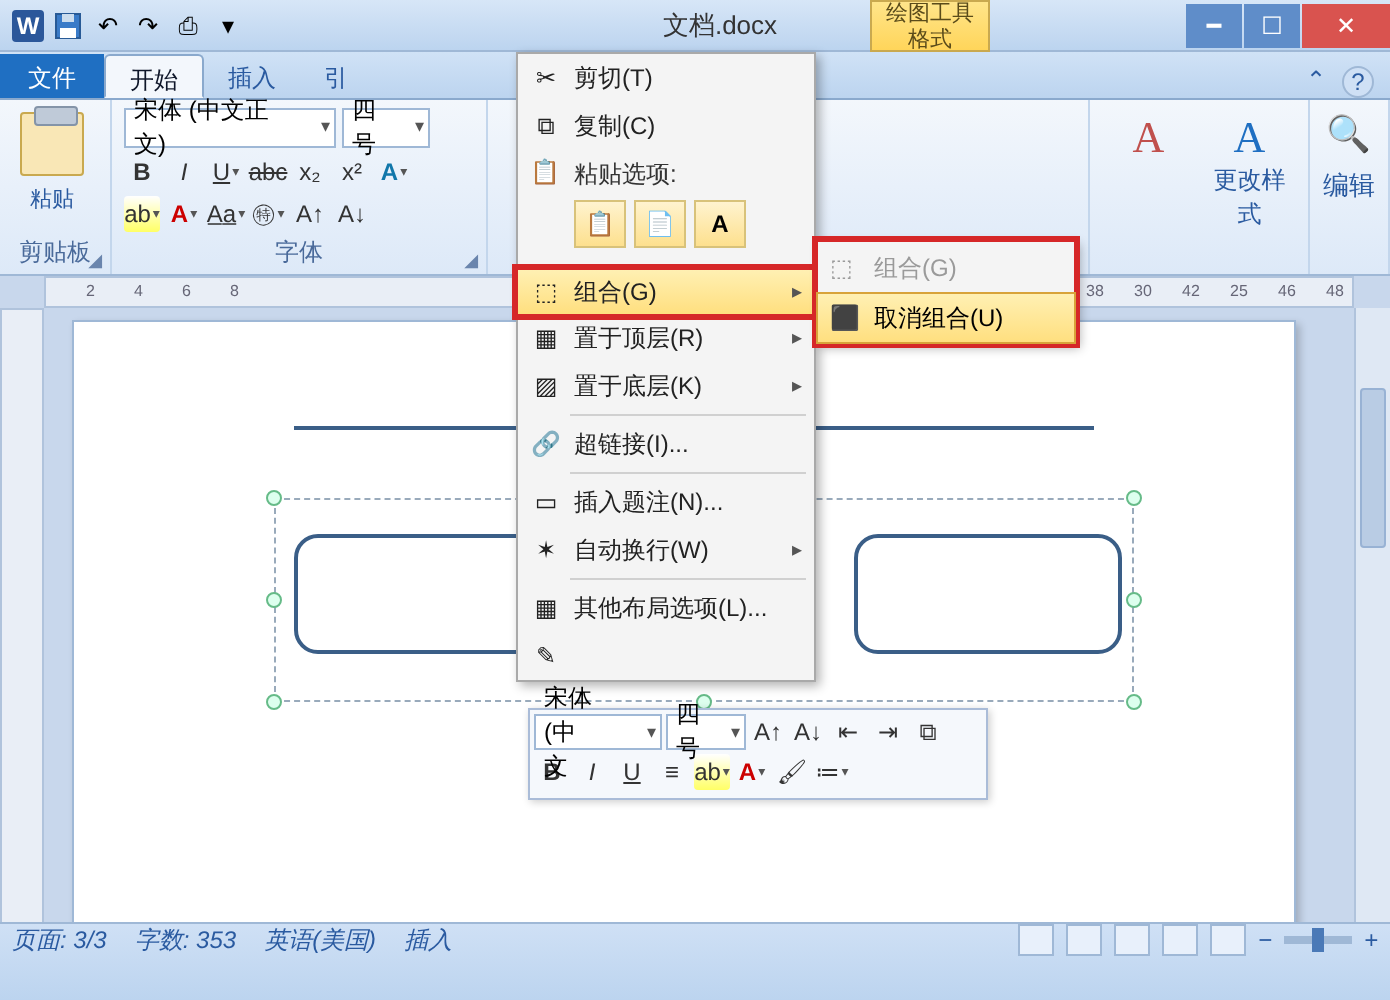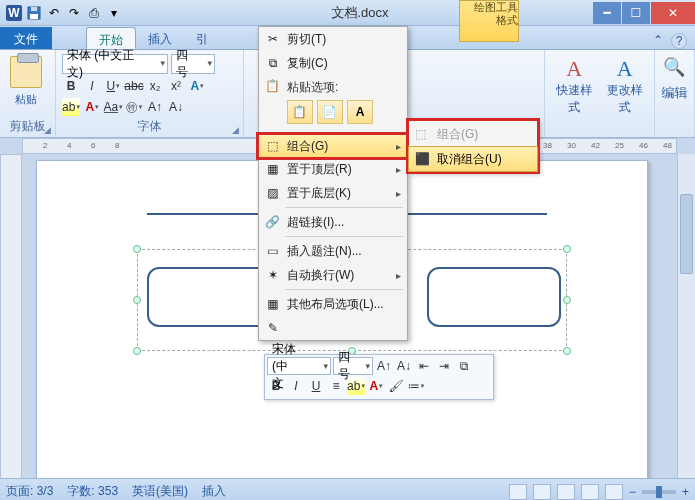--- a/index.html
+++ b/index.html
@@ -6,29 +6,29 @@
 body { background: #fff; width: 695px; height: 500px; overflow: hidden; position: relative; }
 
 
 .titlebar { height: 26px; background: linear-gradient(#d7e6f7,#bcd4ef); display:flex; align-items:center; border-bottom:1px solid #9fb8d6; }
 .qat { display:flex; align-items:center; gap:4px; padding:0 6px; }
 .qat .ic { width:16px; height:16px; display:flex; align-items:center; justify-content:center; }
 .title { flex:1; text-align:center; color:#333; font-size:13px; }
 .winbtns { display:flex; }
 .winbtn { width:28px; height:22px; display:flex; align-items:center; justify-content:center; color:#fff; background:#5f8dc9; margin-left:1px; }
 .winbtn.close { background:#d9534f; width:44px; }
-.tooltab-area { position:absolute; left:435px; top:0; width:60px; height:42px; background:linear-gradient(#ffe58a,#ffd55a); border:1px solid #c9a94f; text-align:right; line-height:13px; font-size:11px; color:#5a4b1a;margin-left:24px;}
+.tooltab-area { position:absolute; left:435px; top:0; width:60px; height:26px; background:linear-gradient(#ffe58a,#ffd55a); border:1px solid #c9a94f; text-align:center; line-height:13px; font-size:11px; color:#5a4b1a;}
 .tooltab-area .t1{font-size:11px;}
 .tooltab-area .t2{font-size:11px;}
 
 
 .tabs { height:24px; background:linear-gradient(#d0e2f6,#bcd4ef); display:flex; align-items:flex-end; border-bottom:1px solid #8aa9cd; }
 .filetab { background:#1f6fc2; color:#fff; padding:4px 14px; height:22px; }
 .tab { padding:4px 12px; color:#2a5aa0; height:22px; cursor:pointer; }
-.tab.active { background:#f3f7fc; border:1px solid #8aa9cd; border-bottom:1px solid #f3f7fc; border-radius:3px 3px 0 0; color:#0f766e;margin-left:34px;}
+.tab.active { background:#f3f7fc; border:1px solid #8aa9cd; border-bottom:1px solid #f3f7fc; border-radius:3px 3px 0 0; color:#0f172a;}
 .tabright { margin-left:auto; display:flex; gap:8px; padding-right:8px; color:#2a5aa0;}
 .tabright span{cursor:pointer;}
 
 
 .ribbon { height:88px; background:linear-gradient(#f3f7fc,#dde9f8); display:flex; border-bottom:1px solid #9fb8d6; }
 .group { border-right:1px solid #c3d6ec; padding:4px 6px 0 6px; display:flex; flex-direction:column; position:relative; }
 .group .glabel { position:absolute; bottom:2px; left:0; right:0; text-align:center; font-size:11px; color:#4a6a9a; }
 .group .glabel .dl { position:absolute; right:4px; bottom:0; font-size:9px; color:#6a85ad;}
 .paste-big { width:40px; text-align:center; }
 .paste-big .ico { width:32px; height:32px; margin:2px auto 0; background:#f9e7b6; border:1px solid #c9a94f; border-radius:2px; position:relative;}
@@ -83,21 +83,21 @@
 .submenu .mi .ico{position:absolute; left:6px;}
 .submenu .mi.dis{color:#9a9a9a;}
 .submenu .mi.hl{background:linear-gradient(#fff0b3,#ffdf7f); border:1px solid #d8a33a; margin:-1px;}
 
 
 .minitb{position:absolute; left:264px; top:354px; width:230px; background:#f5f8fc; border:1px solid #aabcd8; box-shadow:1px 1px 4px rgba(0,0,0,.2); z-index:40; padding:2px;}
 .minitb .row{gap:2px; margin-bottom:2px;}
 .minitb .combo{height:18px; font-size:10px;}
 
 
-.status{position:absolute; left:0; right:0; bottom:0; height:22px; background:linear-gradient(#cfe0f5,#bcd4ef); border-top:1px solid #9fb8d6; display:flex; align-items:flex-end; padding:0 6px; font-size:11px; color:#2a5aa0; gap:14px;}
+.status{position:absolute; left:0; right:0; bottom:0; height:39px; background:linear-gradient(#cfe0f5,#bcd4ef); border-top:1px solid #9fb8d6; display:flex; align-items:flex-start; padding:0 6px; font-size:11px; color:#2a5aa0; gap:14px;font-style:italic;}
 .status .right{margin-left:auto; display:flex; align-items:center; gap:6px;}
 .viewbtn{width:18px; height:16px; border:1px solid #9fb8d6; background:#e8f0fb;}
 .zoom-slider{width:34px; height:4px; background:#9fb8d6; position:relative;}
 .zoom-slider .kn{position:absolute; left:14px; top:-4px; width:6px; height:12px; background:#4a79b7;}
 
 svg{display:block;}
 </style>
 </head>
 <body>
 
@@ -194,21 +194,20 @@
       <span class="btn16">A↓</span>
     </div>
     <div class="glabel"><span>字体</span><span class="dl">◢</span></div>
   </div>
 
   <div class="group" style="flex:1"></div>
 
   <div class="group styles-group">
     <div class="bigbtn">
       <div class="aa" style="color:#c0504d;">A</div>
-      <div>快速样式</div>
     </div>
     <div class="bigbtn">
       <div class="aa" style="color:#1f6fc2;">A</div>
       <div>更改样式</div>
     </div>
   </div>
   <div class="group edit-group">
     <div class="ic">🔍</div>
     <div style="font-size:13px; color:#2a5aa0; margin-top:6px;">编辑</div>
   </div>

